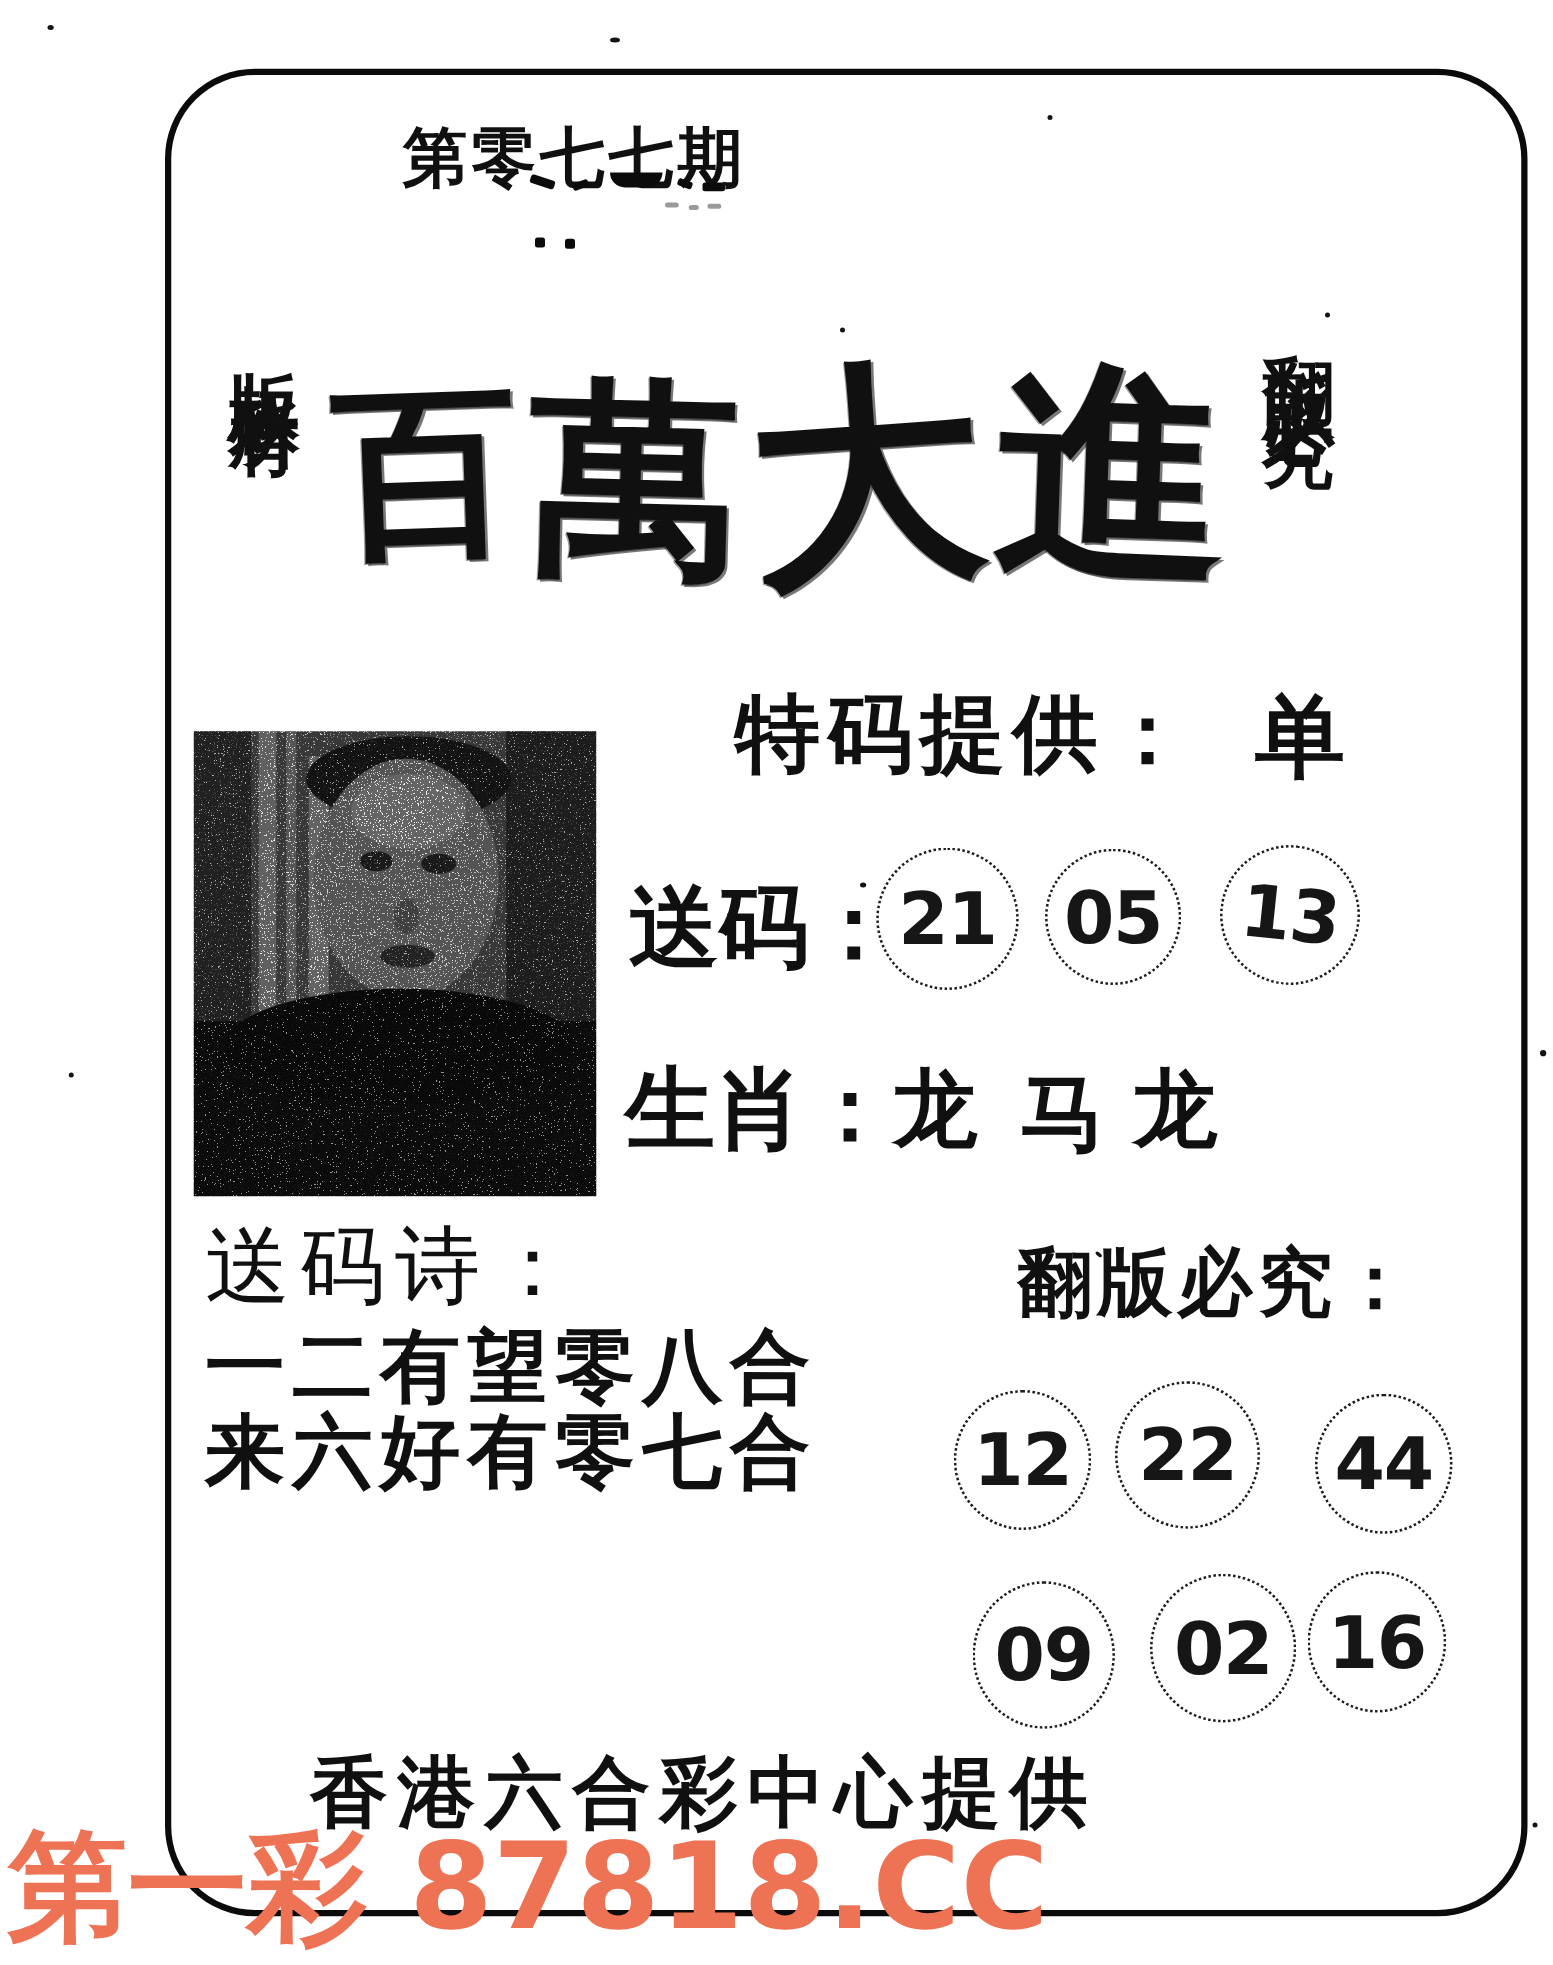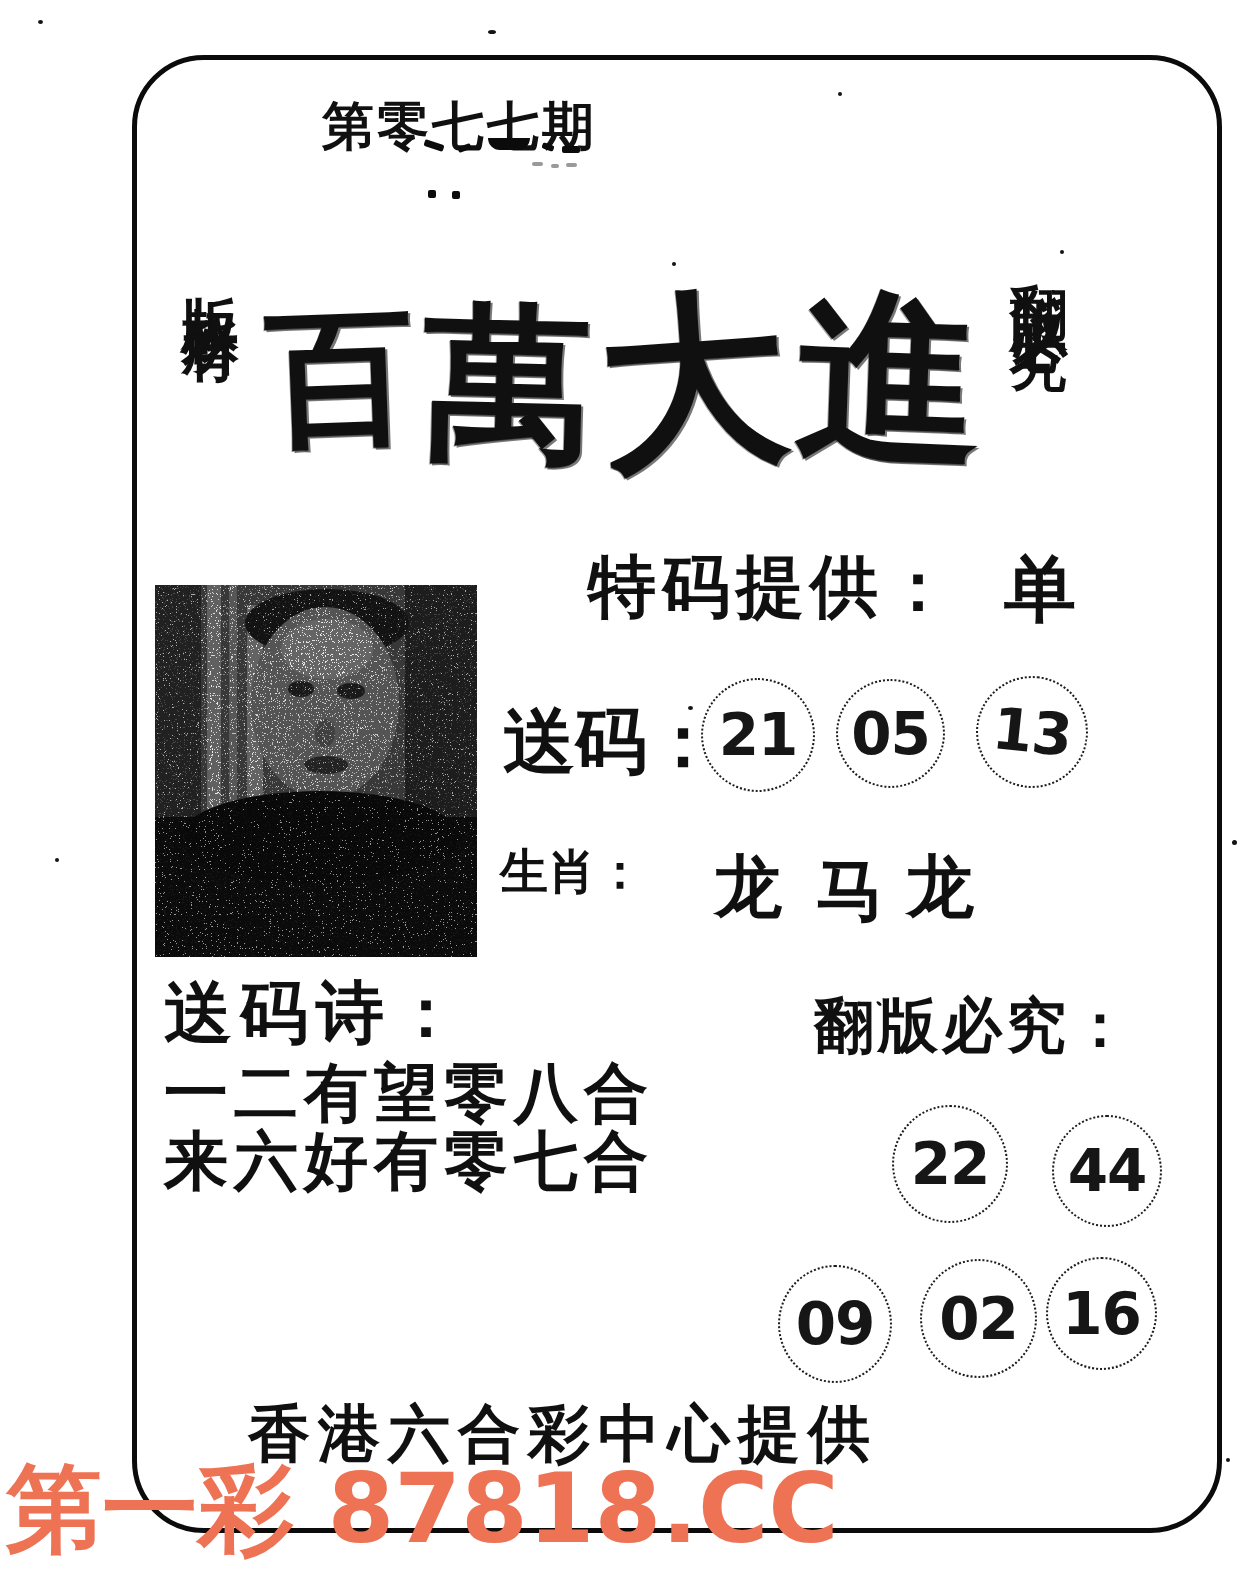--- a/index.html
+++ b/index.html
@@ -30,21 +30,21 @@
               text-shadow:2px 2px 0 rgba(10,10,10,.55), -1px 1px 0 rgba(10,10,10,.4);}
   .tc0{font-size:148px;transform:rotate(-2deg);}
   .tc1{font-size:168px;transform:rotate(1.5deg) translateY(6px);}
   .tc2{font-size:188px;transform:rotate(-4deg) translateY(4px);}
   .tc3{font-size:186px;transform:rotate(2deg);}
   
   .special-row{left:588px;top:542px;display:flex;align-items:flex-start;gap:46px;}
   .special-label{font-size:68px;font-weight:700;letter-spacing:6px;}
   .special-value{font-size:72px;font-weight:700;}
   .gift-label{left:503px;top:694px;font-size:72px;font-weight:700;}
-  .zodiac-label{left:500px;top:840px;font-size:48px;font-weight:700;}
+  .zodiac-label{left:500px;top:840px;font-size:72px;font-weight:700;}
   .zodiac-value{font-size:68px;font-weight:700;}
   .zv0{left:714px;top:842px;} .zv1{left:816px;top:846px;} .zv2{left:906px;top:842px;}
   
   .circle{
     border:2px dotted #1c1c1c;border-radius:50%;
     display:flex;align-items:center;justify-content:center;box-sizing:border-box;
   }
   .num{font-family:"DejaVu Sans","Liberation Sans",sans-serif;font-weight:700;
        font-size:58px;color:#161616;letter-spacing:-1px;}
   .c-21{left:701px;top:678px;width:114px;height:114px;}
@@ -52,21 +52,21 @@
   .c-13{left:976px;top:676px;width:112px;height:112px;transform:rotate(6deg);}
   .c-12{left:763px;top:1112px;width:110px;height:112px;}
   .c-29{left:892px;top:1105px;width:116px;height:118px;}
   .c-44{left:1052px;top:1115px;width:110px;height:112px;}
   .c-09{left:778px;top:1265px;width:114px;height:118px;}
   .c-02{left:920px;top:1259px;width:117px;height:119px;}
   .c-16{left:1046px;top:1257px;width:111px;height:113px;justify-content:center;}
   
   .photo{left:155px;top:585px;width:322px;height:372px;}
   
-  .poem-title{left:164px;top:968px;font-size:68px;font-weight:700;letter-spacing:8px;}
+  .poem-title{left:164px;top:968px;font-size:68px;font-weight:400;letter-spacing:8px;}
   .poem-line{left:164px;font-size:64px;font-weight:700;letter-spacing:6px;white-space:nowrap;}
   .pl0{top:1050px;} .pl1{top:1118px;} .pl2{top:1182px;}
   .pairs-label{left:814px;top:986px;font-size:60px;font-weight:700;letter-spacing:4px;}
   
   .provider{left:248px;top:1392px;font-size:62px;font-weight:700;letter-spacing:8px;}
   .footer{
     left:6px;top:1446px;z-index:6;white-space:nowrap;
     font-family:"DejaVu Sans","Liberation Sans",sans-serif;font-weight:900;font-size:96px;
   }
   .speck{position:absolute;background:#141414;border-radius:50%;z-index:2;}
@@ -156,20 +156,23 @@
       <ellipse cx="165" cy="252" rx="140" ry="46" fill="#151515"></ellipse>
       <rect width="322" height="372" filter="url(#dither)" opacity="0.55"></rect>
     </svg>
   </div>
 
   <div class="abs poem-title">送码诗：</div>
   <div class="abs poem-line pl0">一二有望零八合</div>
   <div class="abs poem-line pl1">来六好有零七合</div>
 
   <div class="abs pairs-label">翻版必究：</div>
+  <div class="abs circle c-12">
+    <span class="num">12</span>
+  </div>
   <div class="abs circle c-29">
     <span class="num">22</span>
   </div>
   <div class="abs circle c-44">
     <span class="num">44</span>
   </div>
   <div class="abs circle c-09">
     <span class="num">09</span>
   </div>
   <div class="abs circle c-02">

